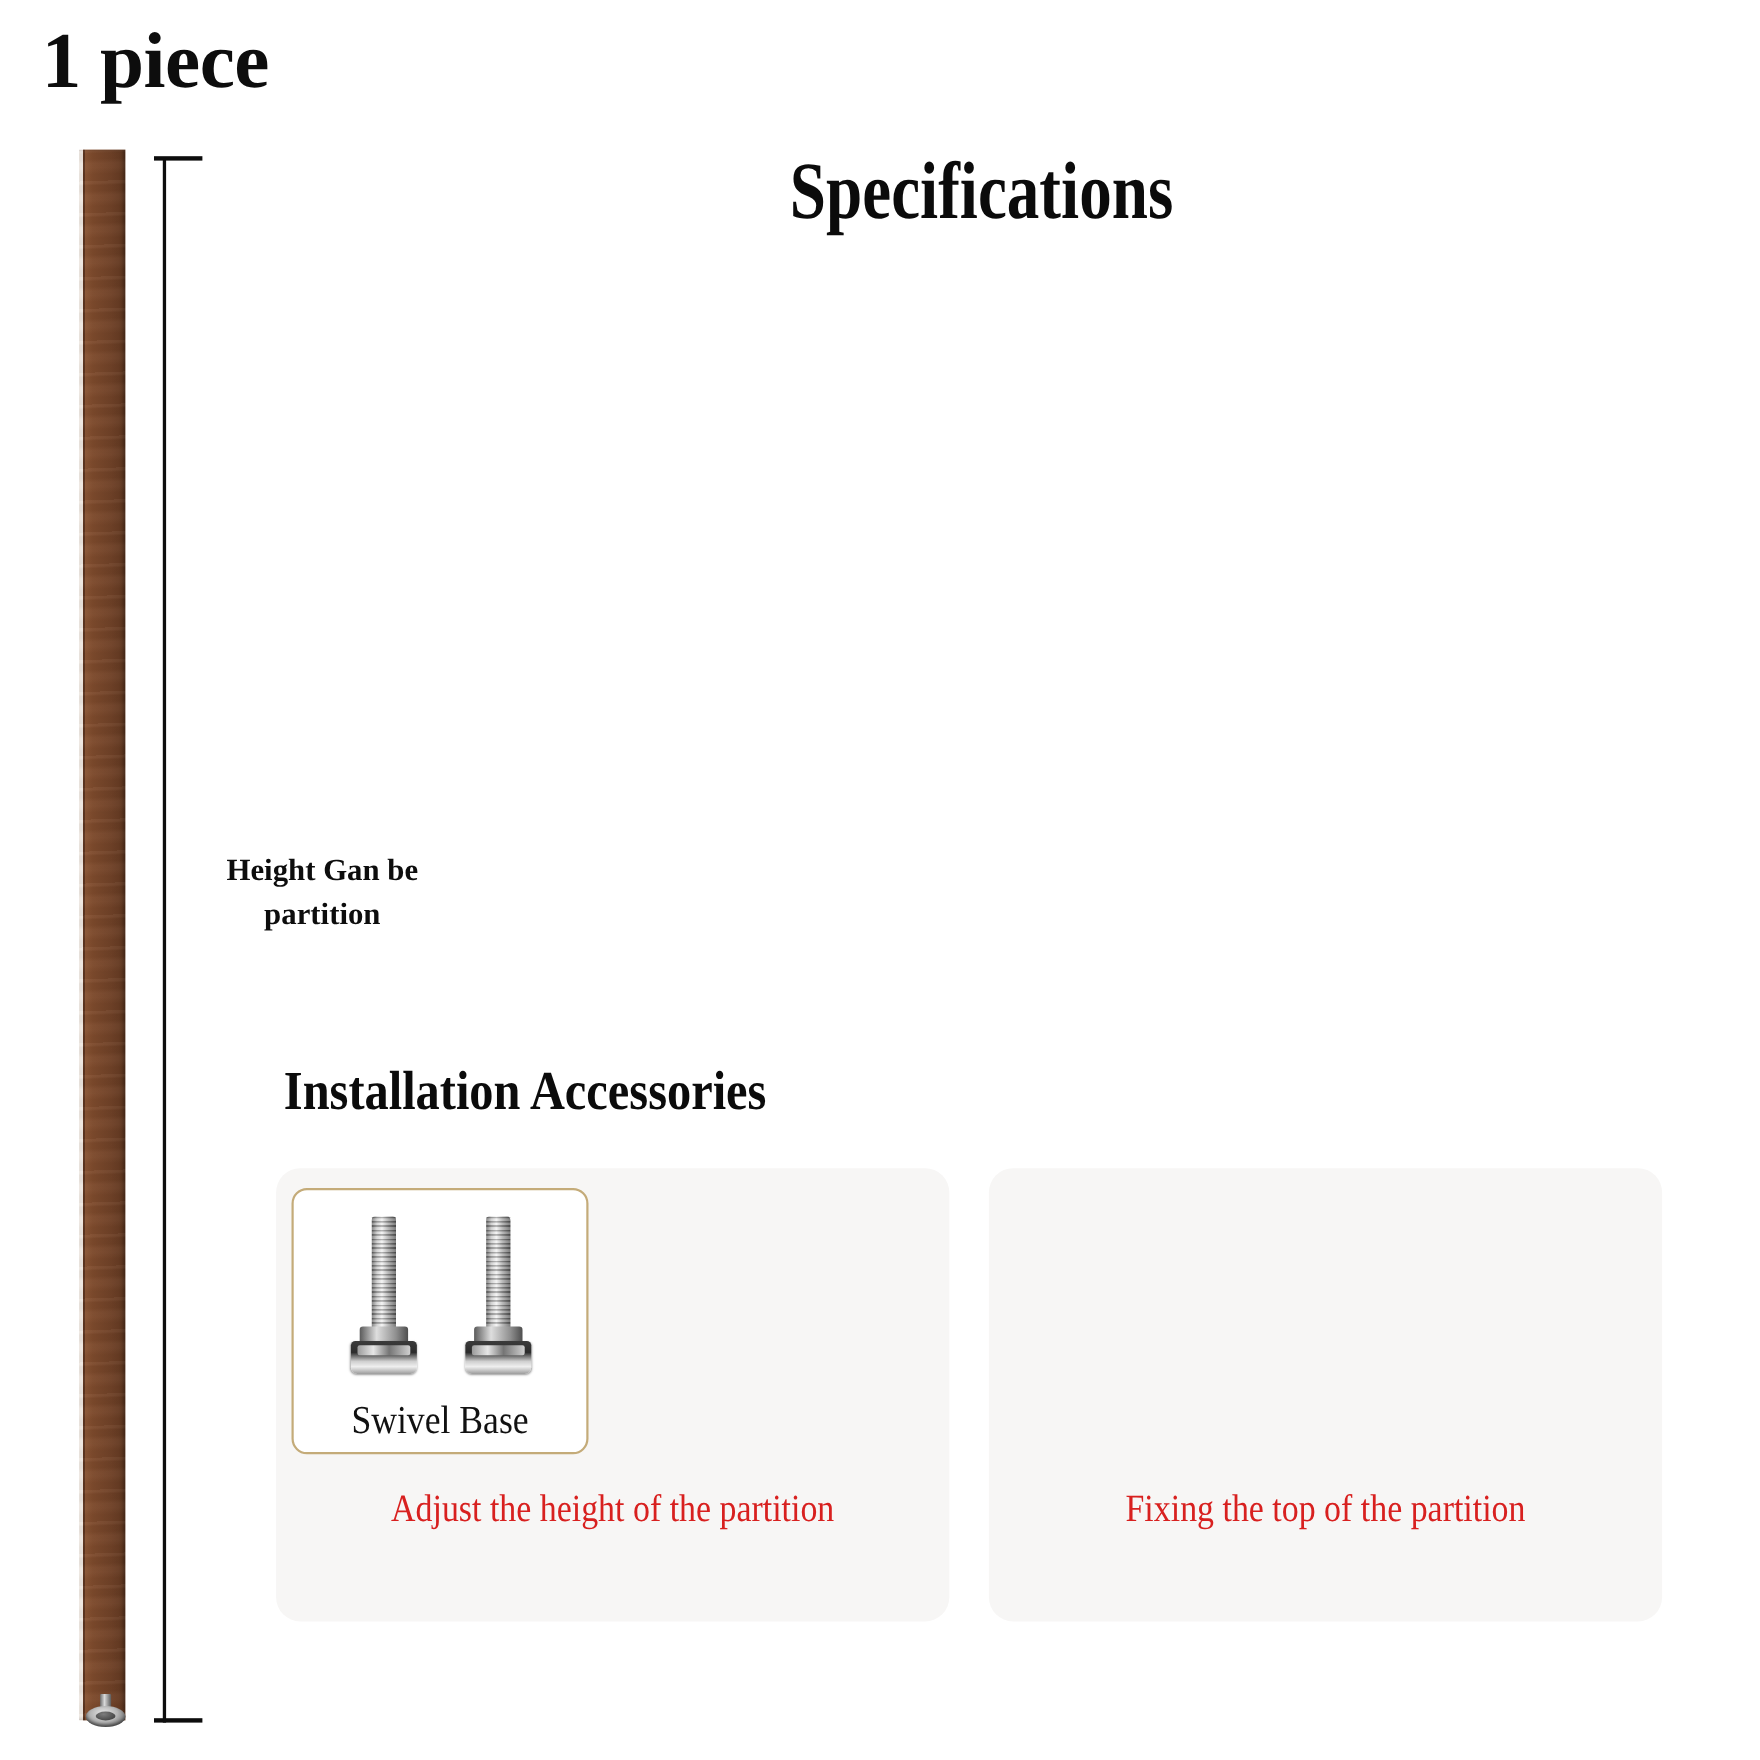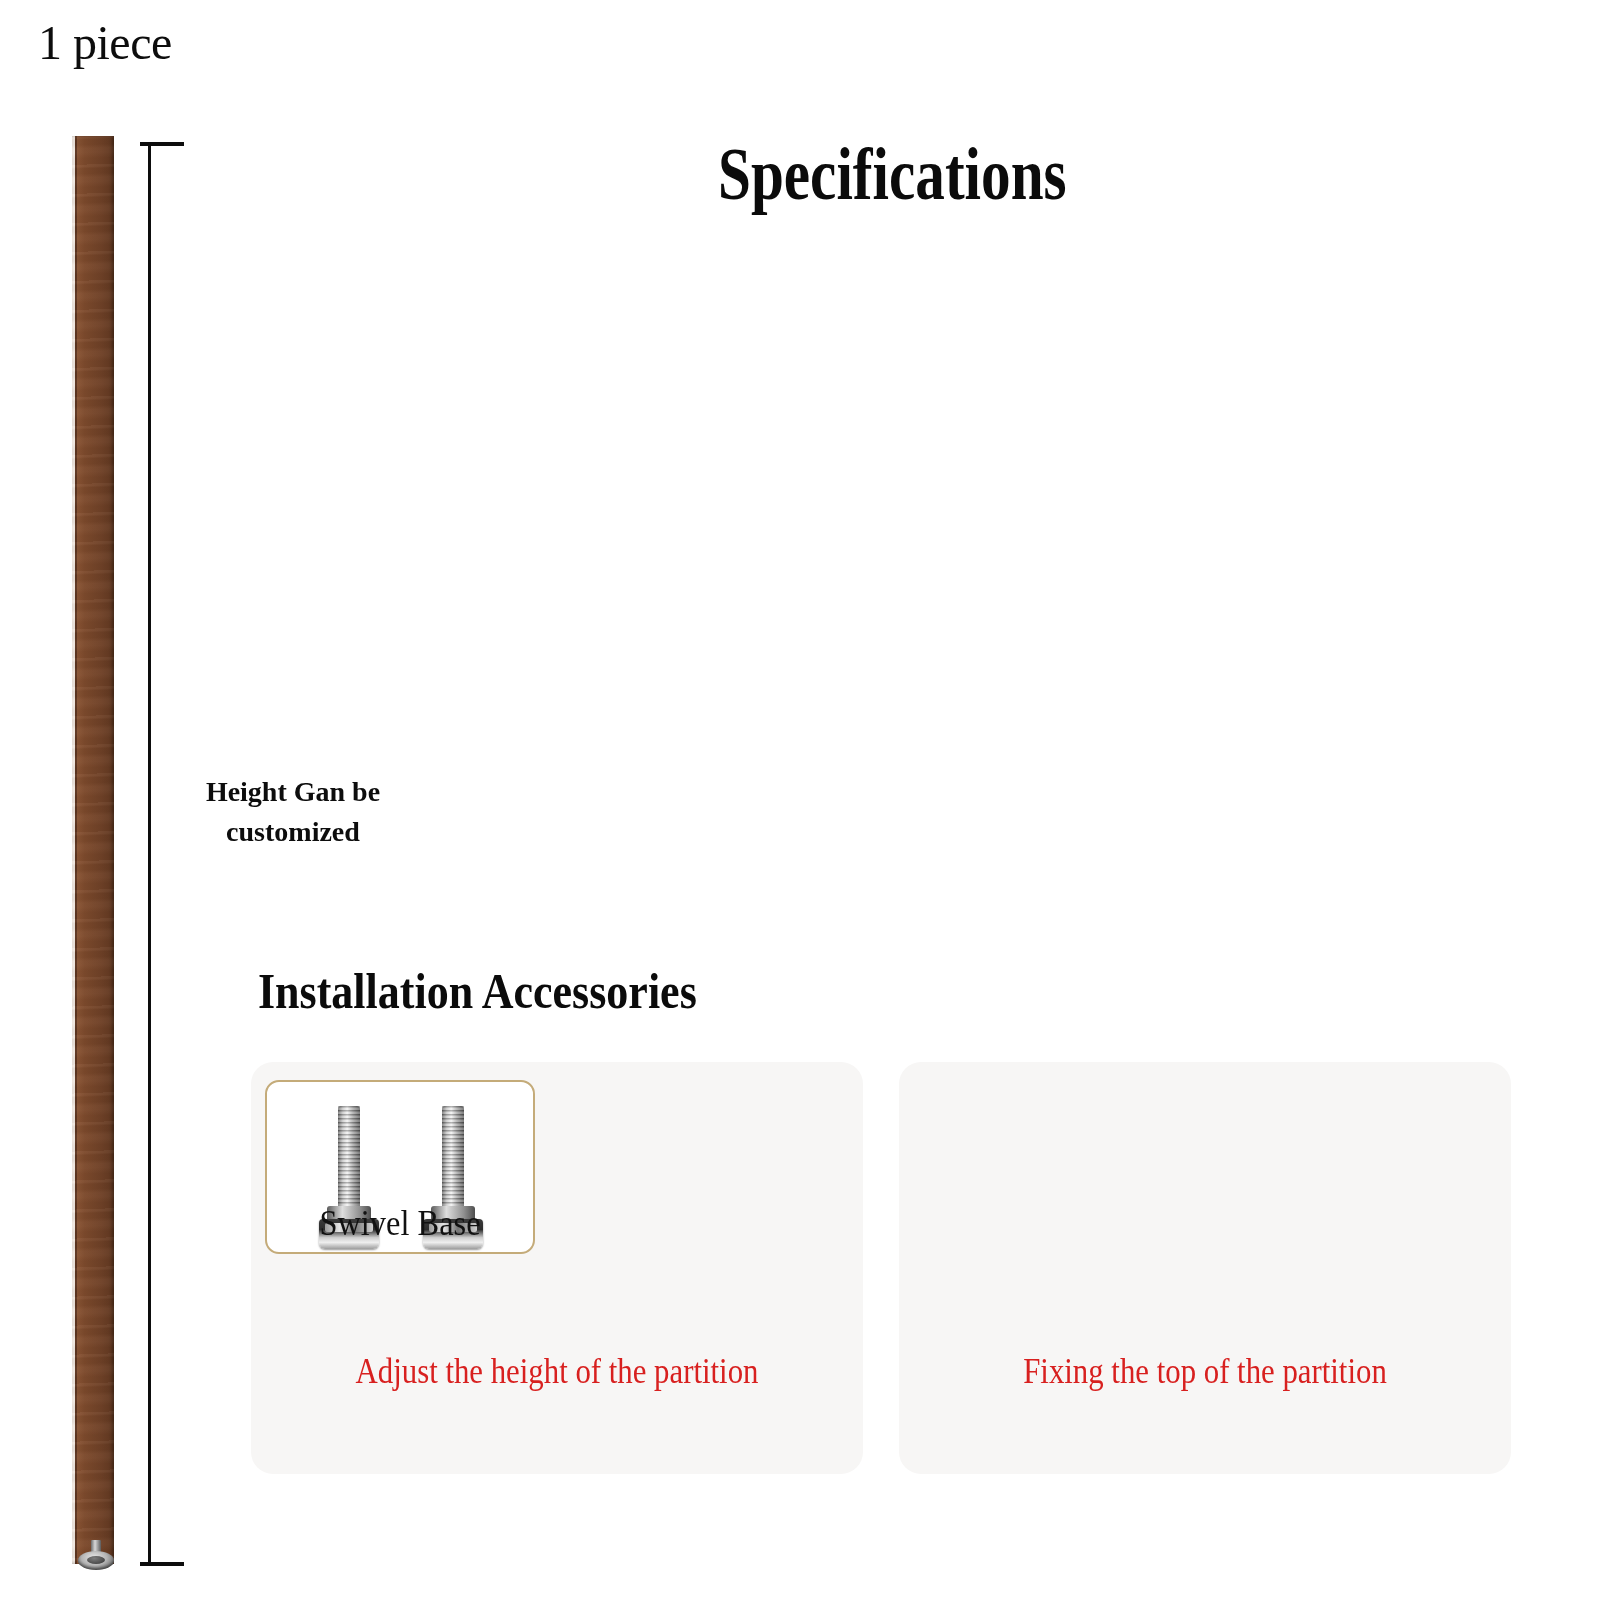--- a/index.html
+++ b/index.html
@@ -17,22 +17,22 @@
     width: 1600px;
     height: 1600px;
     background: #ffffff;
   }
 
   
   .piece-label {
     position: absolute;
     left: 38px;
     top: 18px;
-    font-size: 48px;
-    font-weight: normal;
+    font-size: 72px;
+    font-weight: bold;
     letter-spacing: -0.5px;
     color: #0d0d0d;
     line-height: 1.05;
     white-space: nowrap;
   }
 
   .post {
     position: absolute;
     left: 72px;
     top: 136px;
@@ -184,21 +184,21 @@
     left: 0; top: 18px;
     width: 100%;
     height: 242px;
     display: flex;
     justify-content: space-between;
     padding: 0 14px;
   }
 
   .acc-card {
     width: 270px;
-    height: 174px;
+    height: 242px;
     background: #ffffff;
     border: 2px solid #c4ab79;
     border-radius: 14px;
     position: relative;
     overflow: hidden;
   }
 
   .acc-art {
     position: absolute;
     left: 0; top: 8px;
@@ -394,21 +394,21 @@
 
   <div class="post-foot">
     <div class="foot-stem"></div>
     <div class="foot-disc"></div>
   </div>
 
   <div class="dim-line"></div>
   <div class="dim-cap top"></div>
   <div class="dim-cap bottom"></div>
 
-  <div class="height-note">Height Gan be customized</div>
+  <div class="height-note">Height Gan be partition</div>
 
   <div class="spec-title">Specifications</div>
 
 
   <div class="acc-title">Installation Accessories</div>
 
   <div class="group-panel left">
     <div class="cards-row">
 
       <div class="acc-card">

